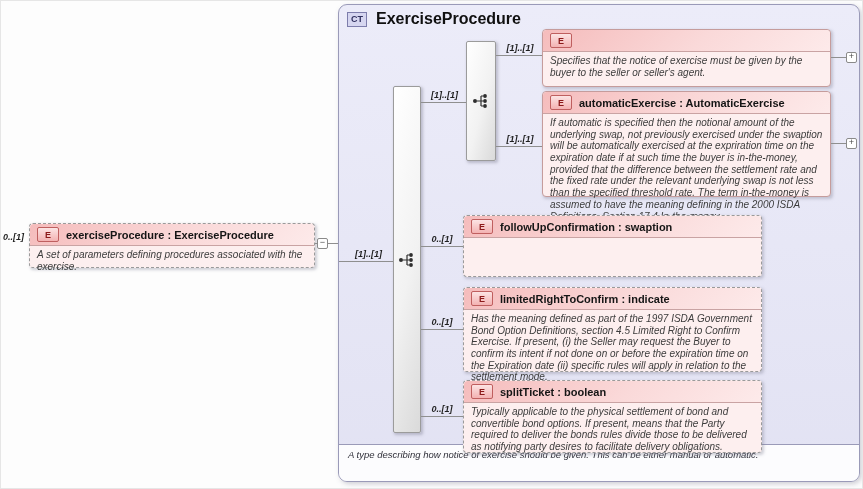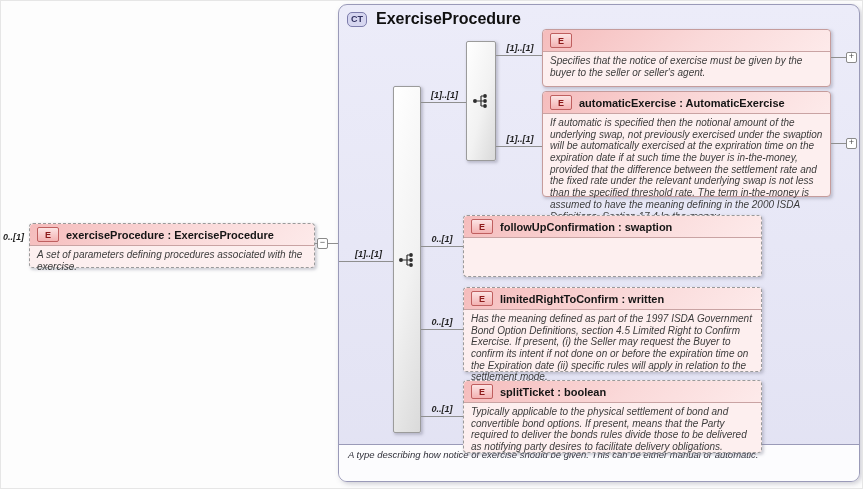--- a/index.html
+++ b/index.html
@@ -39,21 +39,21 @@
   }
   
   .ct{
     position:absolute;left:337px;top:3px;width:522px;height:478px;box-sizing:border-box;
     background:linear-gradient(#ececf9,#e2e2f3);
     border:1px solid #9a9ab8;border-radius:9px;
     box-shadow:2px 2px 5px rgba(120,120,140,.35);
   }
   .ct-hdr{display:flex;align-items:center;gap:9px;padding:5px 8px;}
   .badge-ct{
-    background:#d6d6f0;border:1px solid #7d7dab;border-radius:5px;
+    background:#d6d6f0;border:1px solid #7d7dab;border-radius:0;
     padding:0 3px;height:13px;display:flex;align-items:center;
     font-size:9px;font-weight:bold;color:#31315f;
   }
   .ct-ttl{font-size:16px;font-weight:bold;color:#101010;}
   .ct-ftr{
     position:absolute;left:0;right:0;bottom:0;height:37px;box-sizing:border-box;
     background:#fcfcfe;border-top:1px solid #9a9ab8;border-radius:0 0 8px 8px;
     font-size:9.5px;font-style:italic;color:#30303a;padding:4px 9px;
   }
   
@@ -159,21 +159,21 @@
       <span class="el-ttl">followUpConfirmation : swaption</span>
     </div>
   </div>
 
   <div class="h-line" style="left:420px;top:328px;width:42px;"></div>
   <div class="card" style="left:424px;top:316px;width:34px;">0..[1]</div>
 
   <div class="el-box dashed" style="left:462px;top:286px;width:299px;height:85px;">
     <div class="el-hdr">
       <span class="badge-e">E</span>
-      <span class="el-ttl">limitedRightToConfirm : written</span>
+      <span class="el-ttl">limitedRightToConfirm : indicate</span>
     </div>
     <div class="el-dsc">Has the meaning defined as part of the 1997 ISDA Government Bond Option Definitions, section 4.5 Limited Right to Confirm Exercise. If present, (i) the Seller may request the Buyer to confirm its intent if not done on or before the expiration time on the Expiration date (ii) specific rules will apply in relation to the settlement mode.</div>
   </div>
 
   <div class="h-line" style="left:420px;top:415px;width:42px;"></div>
   <div class="card" style="left:424px;top:403px;width:34px;">0..[1]</div>
 
   <div class="el-box dashed" style="left:462px;top:379px;width:299px;height:73px;">
     <div class="el-hdr">
       <span class="badge-e">E</span>

